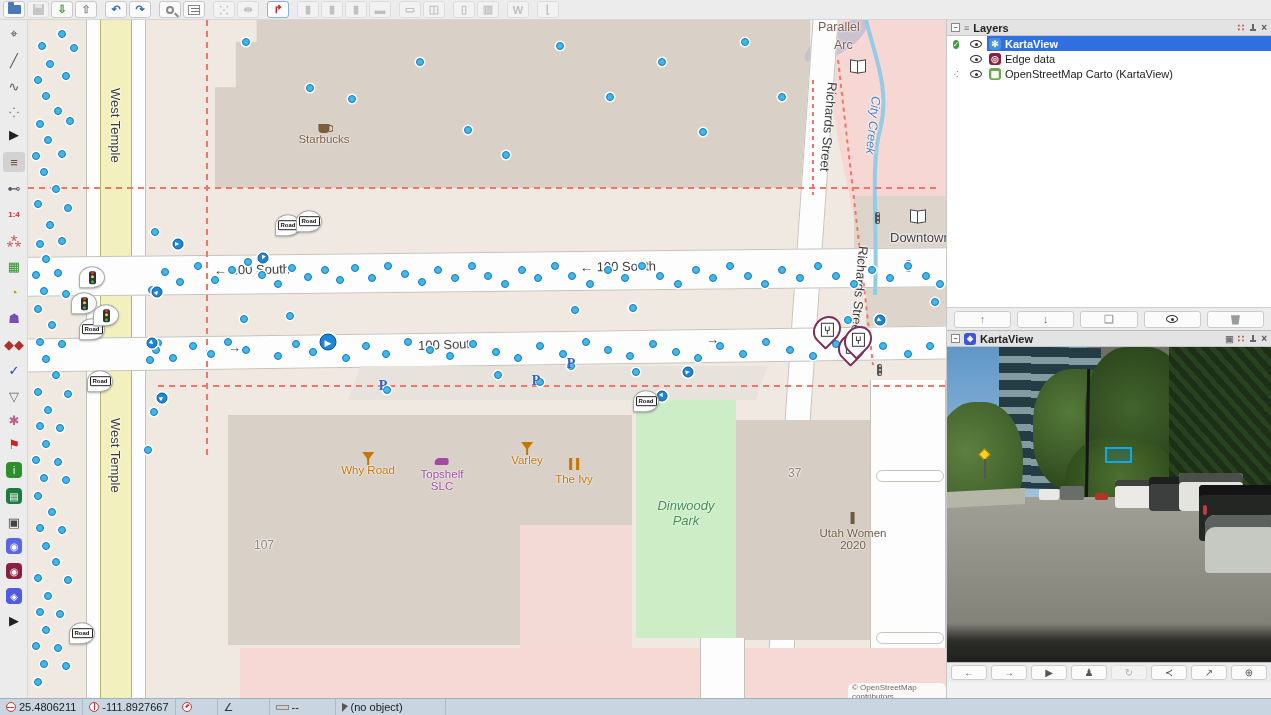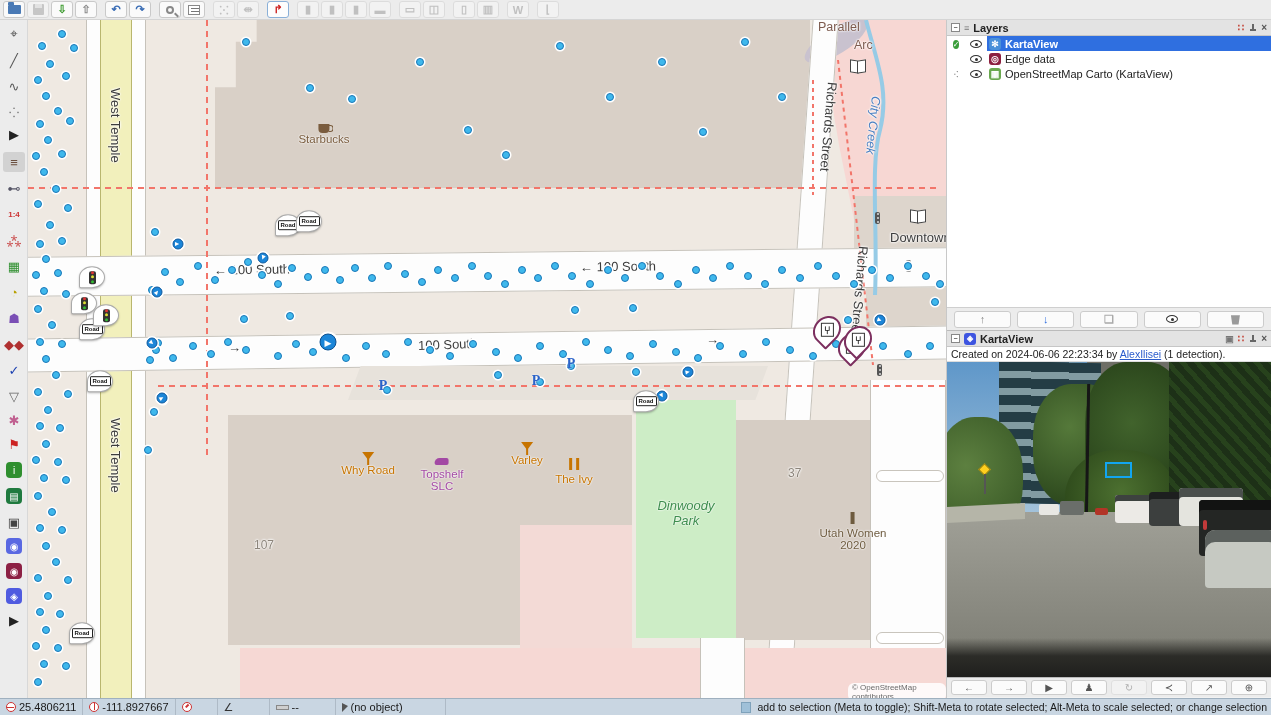--- a/index.html
+++ b/index.html
@@ -301,21 +301,21 @@
     <div class="maplabel vert" style="left:80px;top:398px;font-size:13px;">West Temple</div>
     <div class="maplabel" style="left:186px;top:242px;transform:rotate(-1deg);"><span>←</span> <span>100 South</span></div>
     <div class="maplabel" style="left:552px;top:239px;transform:rotate(-1deg);"><span>←</span> <span>100 South</span></div>
     <div class="maplabel" style="left:390px;top:317px;transform:rotate(-2deg);">100 South</div>
     <div class="maplabel" style="left:200px;top:320px;font-weight:bold;">→</div>
     <div class="maplabel" style="left:678px;top:312px;font-weight:bold;">→</div>
     <div class="maplabel vert" style="left:793px;top:62px;transform:rotate(5deg);">Richards Street</div>
     <div class="maplabel vert" style="left:824px;top:226px;transform:rotate(5deg);">Richards Street</div>
     <div class="maplabel vert" style="left:838px;top:76px;color:#4a7fc1;font-style:italic;font-size:12.5px;transform:rotate(6deg);">City Creek</div>
     <div class="maplabel" style="left:790px;top:0px;color:#7d5b4f;font-size:12.5px;">Parallel</div>
-    <div class="maplabel" style="left:806px;top:18px;color:#7d5b4f;font-size:12.5px;margin-left:20px;">Arc</div>
+    <div class="maplabel" style="left:806px;top:18px;color:#7d5b4f;font-size:12.5px;">Arc</div>
     <div class="book-ic" style="left:822px;top:40px;"></div>
     <div class="book-ic" style="left:882px;top:190px;"></div>
     <div class="maplabel" style="left:862px;top:210px;">Downtown</div>
 
     <div class="poi" style="left:296px;top:104px;color:#7a5c3e;">
         <div class="coffee-ic"></div>
         <div>Starbucks</div>
       </div>
     <div class="poi orange" style="left:340px;top:432px;">
         <div class="cocktail"></div>
@@ -675,21 +675,20 @@
     <div class="phead">
       <span class="collapse-ic">−</span>
       <span class="kv-logo">◈</span>
       <span>KartaView</span>
       <span class="spacer"></span>
       <span class="hicon">▣</span>
       <span class="reddots">∷</span>
       <span class="pin-ic"></span>
       <span class="close-ic">×</span>
     </div>
-    <div id="kv-info"><span>Created on 2024-06-06 22:23:34 by </span><a href="#">AlexIlisei</a><span> (1 detection).</span></div>
 
     <div id="photo">
       <div class="ph" style="left:0;top:0;width:140px;height:165px;background:linear-gradient(180deg,#5f97c9,#a9c6dc);"></div>
       <div class="ph" style="left:0;top:92px;width:115px;height:45px;background:#8fa3b5;clip-path:polygon(0 55%,18% 30%,35% 60%,55% 25%,75% 65%,100% 45%,100% 100%,0 100%);"></div>
       <div class="ph" style="left:52px;top:0;width:102px;height:142px;background:repeating-linear-gradient(180deg,#243d45 0 10px,#819ba1 10px 17px),linear-gradient(#51707a,#51707a);transform:skewY(1.5deg);"></div>
       <div class="ph" style="left:-12px;top:55px;width:88px;height:122px;border-radius:45%;background:radial-gradient(circle at 35% 40%,#5d8040,#3c5c28 75%);"></div>
       <div class="ph" style="left:86px;top:22px;width:92px;height:122px;border-radius:42%;background:radial-gradient(circle at 40% 35%,#55793a,#2e4a1e 78%);"></div>
       <div class="ph" style="left:138px;top:0;width:104px;height:152px;border-radius:40%;background:radial-gradient(circle at 45% 40%,#41632c,#243d17 80%);"></div>
       <div class="ph" style="left:118px;top:88px;width:112px;height:104px;border-radius:45%;background:radial-gradient(circle at 50% 40%,#4c7030,#2b4619 78%);"></div>
       <div class="ph" style="left:222px;top:0;width:103px;height:212px;background:repeating-linear-gradient(48deg,#1d3017 0 6px,#27421c 6px 11px);"></div>
@@ -740,18 +739,14 @@
         <span class="st-angle">∠</span>
       </div>
     <div class="seg" style="width:66px;">
         <span class="st-ruler"></span>
         <span>--</span>
       </div>
     <div class="seg" style="width:110px;">
         <span style="width:0;height:0;border-left:6px solid #555;border-top:3px solid transparent;border-bottom:6px solid transparent;"></span>
         <span>(no object)</span>
       </div>
-    <div class="helpzone">
-        <span class="mini-blue"></span>
-        <span style="font-size:10.5px;">add to selection (Meta to toggle); Shift-Meta to rotate selected; Alt-Meta to scale selected; or change selection</span>
-      </div>
   </div>
 </div>
 
 </body></html>

